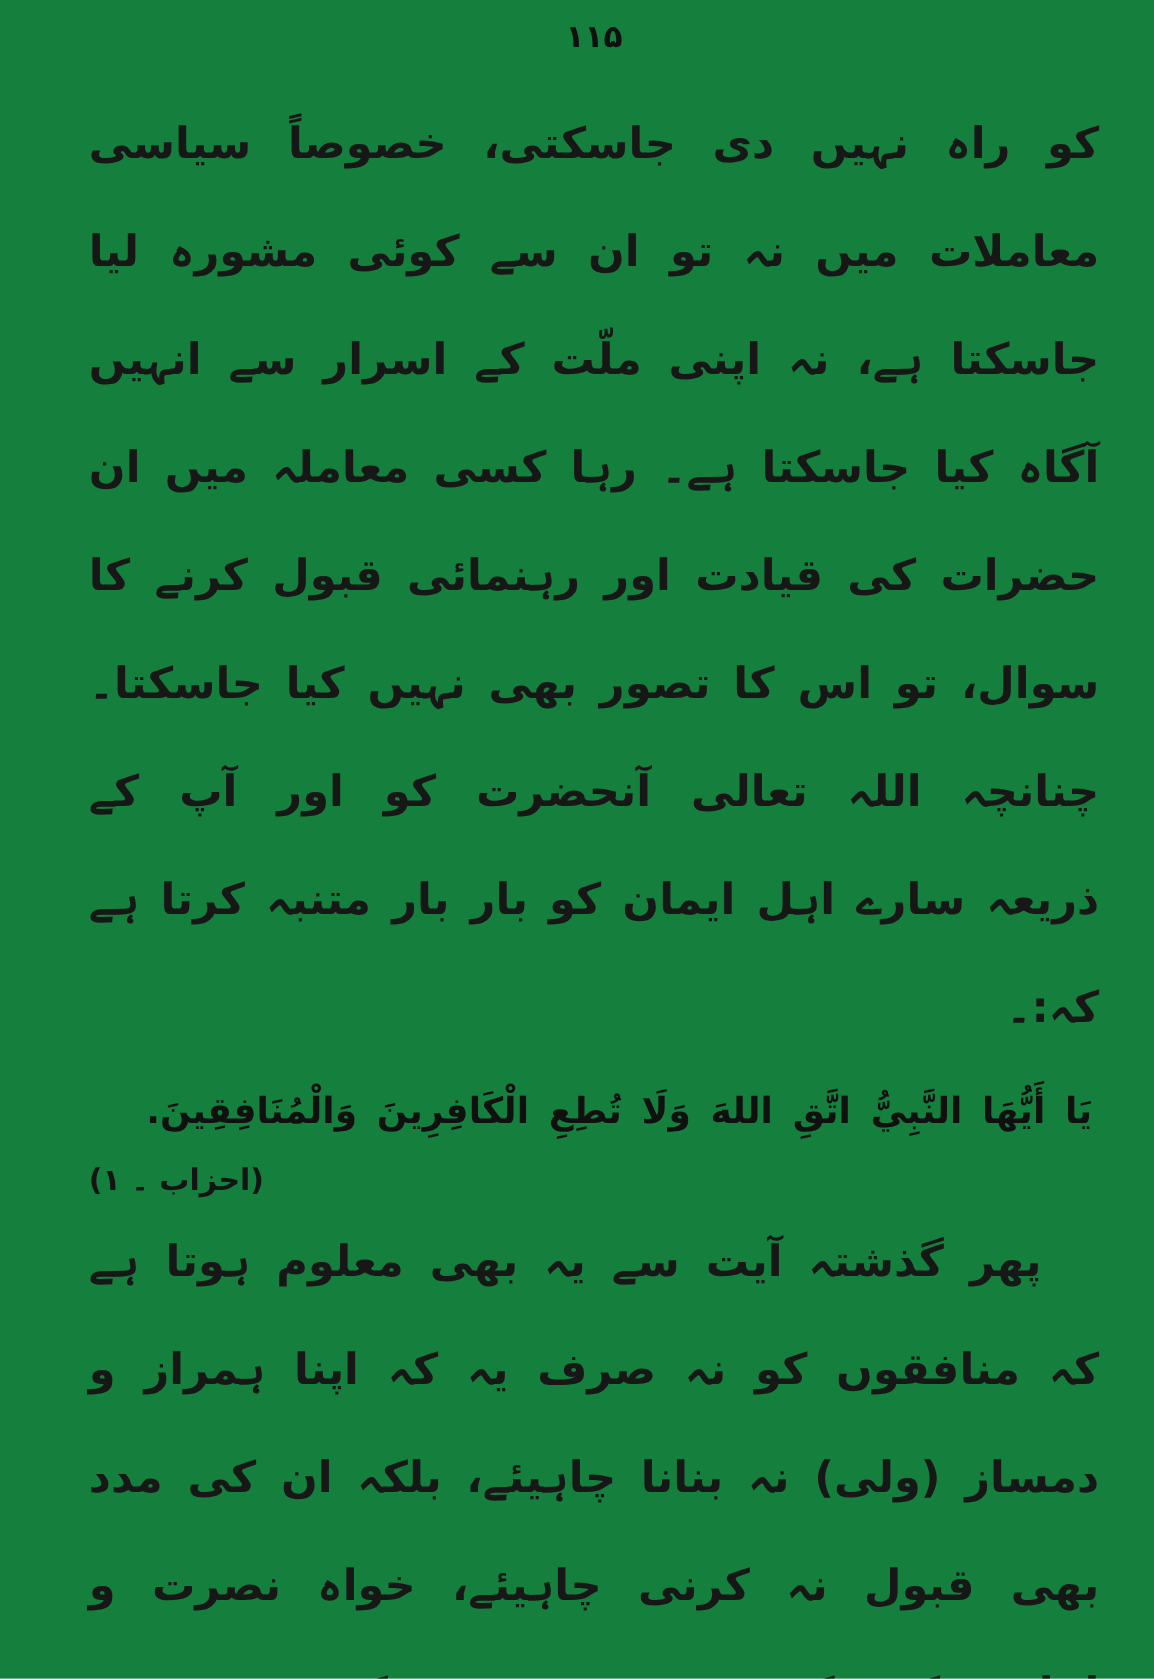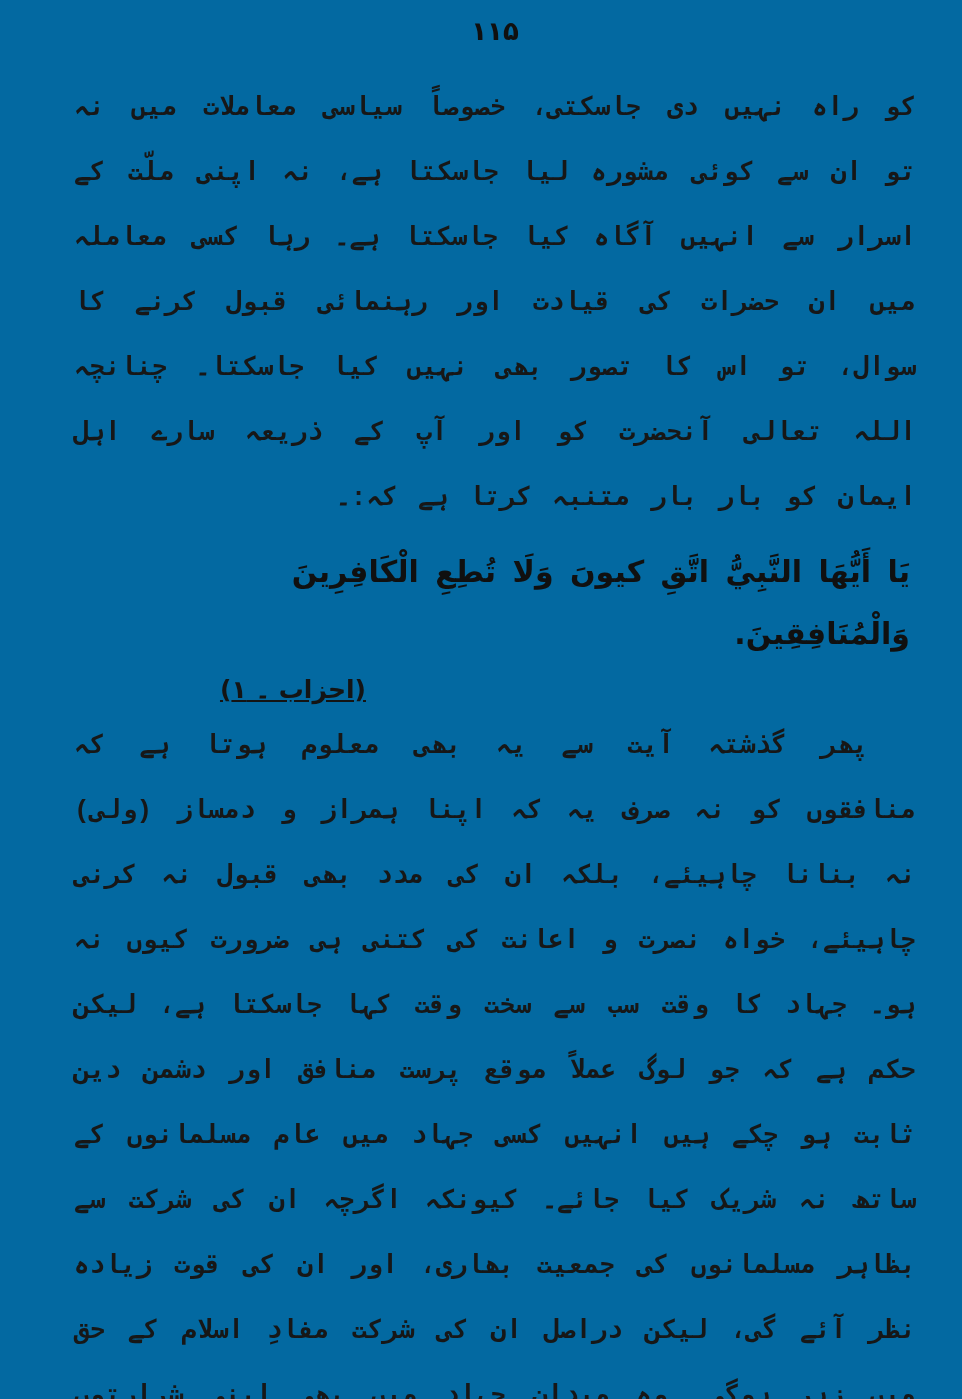--- a/index.html
+++ b/index.html
@@ -6,47 +6,46 @@
     margin: 0;
     padding: 0;
     background: #ffffff;
   }
   .page {
     position: relative;
     box-sizing: border-box;
     width: 962px;
     height: 1399px;
     margin: 0;
-    background: #0369a1;
+    background: #15803d;
     color: #161616;
     font-family: "DejaVu Sans", sans-serif;
     padding: 16px 46px 0 74px;
     overflow: hidden;
   }
   .page-number {
     direction: rtl;
     text-align: center;
     font-size: 26px;
     font-weight: 700;
     letter-spacing: 2px;
     color: #101010;
   }
   .text-body {
     direction: rtl;
     margin-top: 30px;
   }
   p { margin: 0; }
   .para {
-    font-size: 26px;
+    font-size: 36px;
     font-weight: 700;
     line-height: 2.5;
     word-spacing: 5px;
     text-align: justify;
     color: #171717;
-    font-family: Liberation Mono, monospace;
   }
   .para.indent {
     text-indent: 48px;
   }
   .quran {
     font-size: 30px;
     font-weight: 700;
     line-height: 2.05;
     margin-top: 10px;
     text-align: right;
@@ -60,24 +59,23 @@
     font-size: 25px;
     font-weight: 700;
     line-height: 1.9;
     text-align: left;
     padding-left: 226px;
     margin-top: 2px;
     color: #141414;
   }
   
   .verse-ref.ref-1 {
-    text-align: right;
+    text-align: left;
     padding-left: 0;
     margin-right: 550px;
-    text-decoration: underline;
   }
   .translation {
     font-size: 27px;
     font-weight: 700;
     line-height: 2.25;
     text-align: right;
     padding-right: 52px;
     margin: 10px 0 10px 0;
     word-spacing: 5px;
     color: #171717;
@@ -87,21 +85,21 @@
 <body>
 
 <div class="page">
 
   <div class="page-number">۱۱۵</div>
 
   <div class="text-body">
 
     <p class="para">کو راہ نہیں دی جاسکتی، خصوصاً سیاسی معاملات میں نہ تو ان سے کوئی مشورہ لیا جاسکتا ہے، نہ اپنی ملّت کے اسرار سے انہیں آگاہ کیا جاسکتا ہے۔ رہا کسی معاملہ میں ان حضرات کی قیادت اور رہنمائی قبول کرنے کا سوال، تو اس کا تصور بھی نہیں کیا جاسکتا۔ چنانچہ اللہ تعالی آنحضرت کو اور آپ کے ذریعہ سارے اہل ایمان کو بار بار متنبہ کرتا ہے کہ:۔</p>
 
-    <p class="quran">يَا أَيُّهَا النَّبِيُّ اتَّقِ کیوںَ وَلَا تُطِعِ الْكَافِرِينَ وَالْمُنَافِقِينَ.</p>
+    <p class="quran">يَا أَيُّهَا النَّبِيُّ اتَّقِ اللهَ وَلَا تُطِعِ الْكَافِرِينَ وَالْمُنَافِقِينَ.</p>
 
     <p class="verse-ref ref-1">(احزاب ۔ ۱)</p>
 
 
     <p class="para indent">پھر گذشتہ آیت سے یہ بھی معلوم ہوتا ہے کہ منافقوں کو نہ صرف یہ کہ اپنا ہمراز و دمساز (ولی) نہ بنانا چاہیئے، بلکہ ان کی مدد بھی قبول نہ کرنی چاہیئے، خواہ نصرت و اعانت کی کتنی ہی ضرورت کیوں نہ ہو۔ جہاد کا وقت سب سے سخت وقت کہا جاسکتا ہے، لیکن حکم ہے کہ جو لوگ عملاً موقع پرست منافق اور دشمن دین ثابت ہو چکے ہیں انہیں کسی جہاد میں عام مسلمانوں کے ساتھ نہ شریک کیا جائے۔ کیونکہ اگرچہ ان کی شرکت سے بظاہر مسلمانوں کی جمعیت بھاری، اور ان کی قوت زیادہ نظر آئے گی، لیکن دراصل ان کی شرکت مفادِ اسلام کے حق میں زہر ہوگی۔ وہ میدان جہاد میں بھی اپنی شرارتوں اور فتنہ انگیزیوں سے باز نہ آئیں گے اور اسلامی جماعت کی کمزوری اور پراگندگی ہی کا سبب بنیں گے۔</p>
 
   </div>
 </div>
 
 </body></html>

